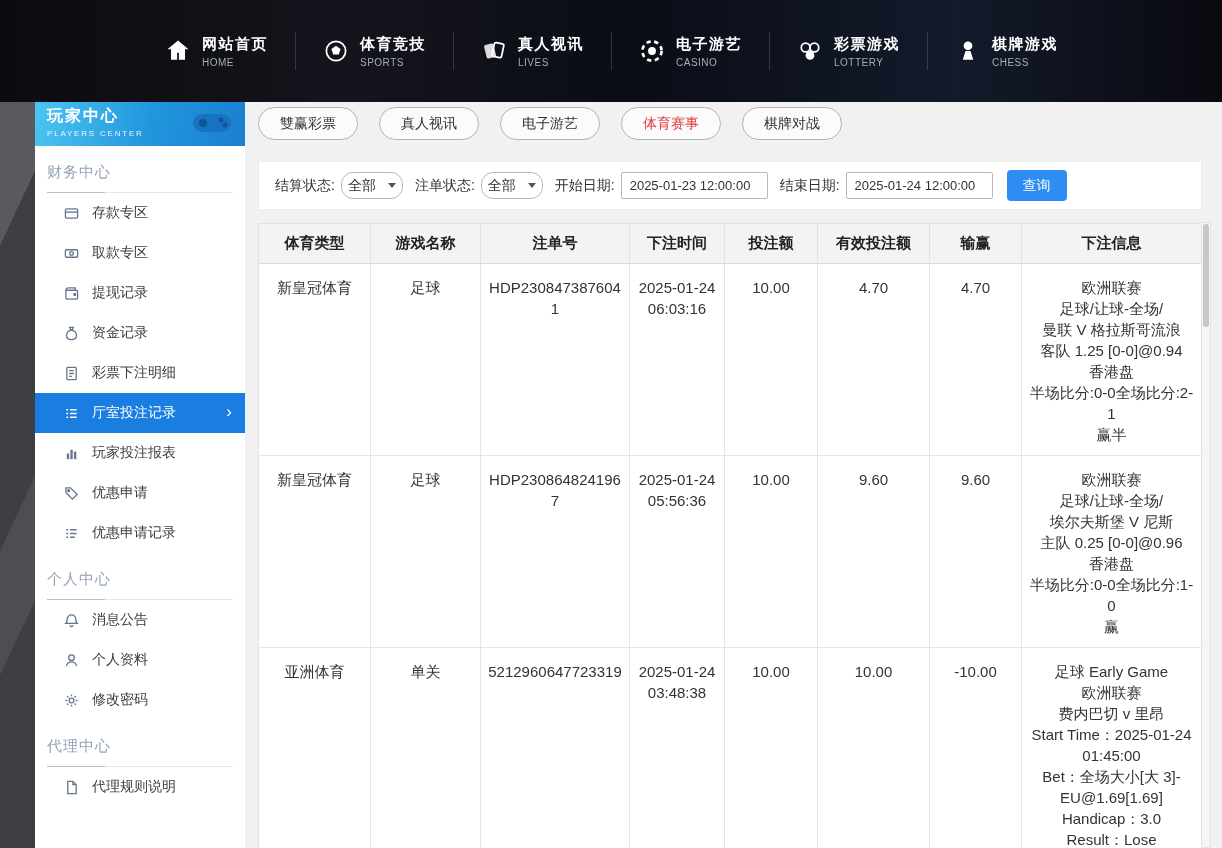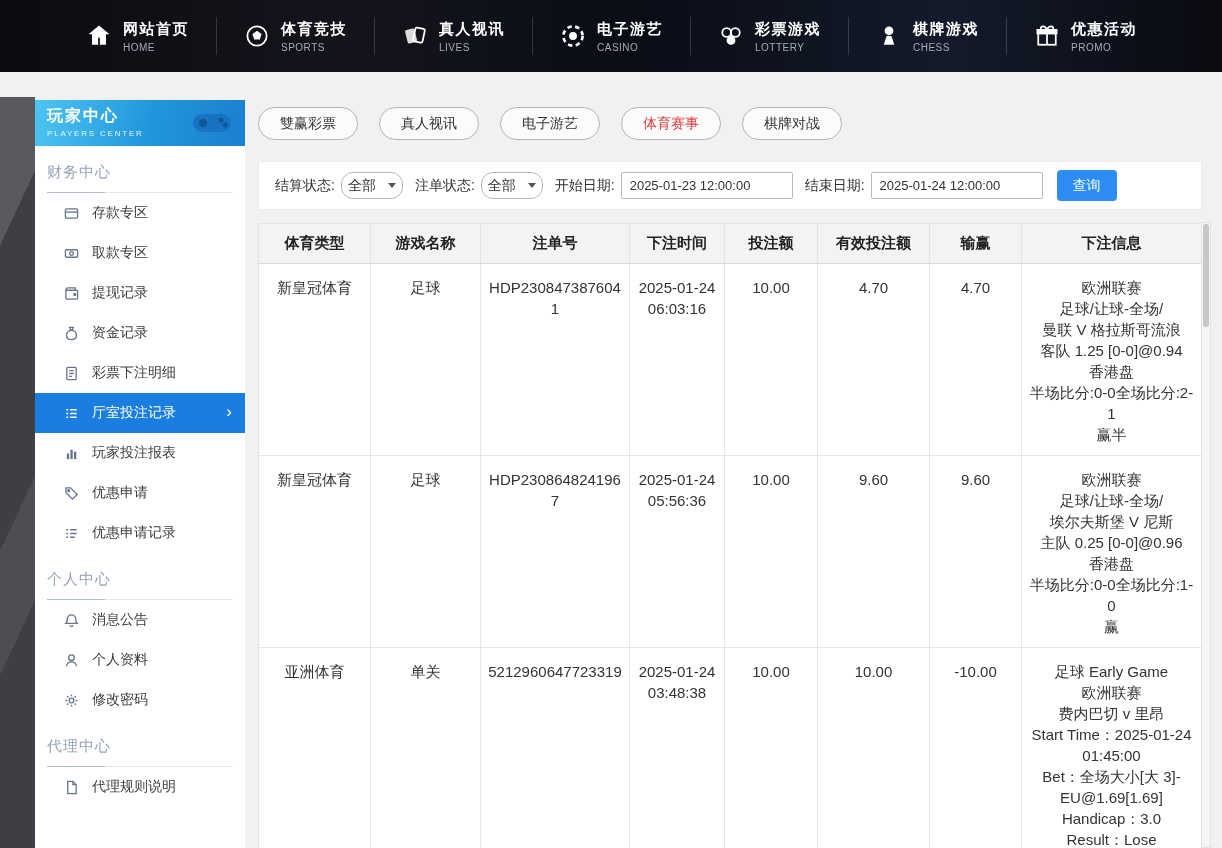--- a/index.html
+++ b/index.html
@@ -1,20 +1,20 @@
 <!DOCTYPE html>
 <html><head>
 <meta charset="utf-8">
 <style>
   * { margin:0; padding:0; box-sizing:border-box; }
   html,body { width:1222px; height:848px; overflow:hidden; }
   body { position:relative; background:#f1f1f1; font-family:"Liberation Sans","DejaVu Sans",sans-serif; }
 
   
-  .topnav { position:absolute; top:0; left:0; right:0; height:72px; z-index:5;
+  .topnav { position:absolute; top:0; left:0; right:0; height:102px; z-index:5;
     background:linear-gradient(90deg,#0b0b10 0%,#14141c 28%,#0a0d16 52%,#131a2a 78%,#0a0a10 100%);
     display:flex; align-items:center; justify-content:center; }
   .nav-item { display:flex; align-items:center; padding:0 27px; position:relative; cursor:pointer; text-decoration:none; }
   .nav-item + .nav-item::before { content:""; position:absolute; left:0; top:50%; transform:translateY(-50%);
     width:1px; height:38px; background:rgba(255,255,255,.16); }
   .nicon { display:flex; }
   .nicon svg { width:28px; height:28px; display:block; }
   .ntext { display:flex; flex-direction:column; margin-left:10px; }
   .ntext .zh { color:#fff; font-size:15px; font-weight:bold; letter-spacing:1.5px; }
   .ntext .en { color:#a7adb5; font-size:10px; margin-top:3px; letter-spacing:.5px; }
@@ -48,21 +48,21 @@
   .tab { height:33px; padding:0 21px; border:1px solid #b3b3b3; border-radius:17px; background:#fbfbfb;
     font-size:14px; color:#333; cursor:pointer; font-family:inherit; }
   .tab.active { color:#e23a3a; }
 
   .filterbar { margin-top:21px; background:#fff; height:49px; display:flex; align-items:center;
     padding:0 16px; font-size:14px; color:#333; border:1px solid #ececec; }
   .flabel { margin-right:6px; }
   .select { width:62px; height:27px; border:1px solid #b8b8b8; border-radius:12px; background:#fff;
     display:flex; align-items:center; justify-content:space-between; padding:0 6px; cursor:pointer; margin-right:12px; }
   .select .arrow { width:0; height:0; border-left:4px solid transparent; border-right:4px solid transparent; border-top:5px solid #555; }
-  .dateinput { width:172px; height:27px; border:1px solid #b8b8b8; border-radius:2px; padding:0 8px;
+  .dateinput { width:147px; height:27px; border:1px solid #b8b8b8; border-radius:2px; padding:0 8px;
     font-size:13px; color:#333; font-family:inherit; margin-right:12px; background:#fff; }
   .search-btn { width:60px; height:31px; background:#2e8df2; color:#fff; border:none; border-radius:4px;
     font-size:14px; cursor:pointer; margin-left:2px; font-family:inherit; }
 
   
   .tbl { margin-top:13px; background:#fff; border:1px solid #e2e2e2; border-bottom:none; }
   .tr { display:grid; grid-template-columns:112px 110px 149px 95px 93px 112px 92px 1fr; }
   .th { background:#f3f3f3; height:40px; display:flex; align-items:center; justify-content:center;
     font-weight:bold; font-size:15px; color:#222; border-right:1px solid #e2e2e2; border-bottom:1px solid #d9d9d9; }
   .th:last-child { border-right:none; }
@@ -145,34 +145,20 @@
   <a class="nav-item">
     <span class="nicon">
         <svg viewBox="0 0 32 32" fill="#fff">
           <circle cx="16" cy="10" r="5"></circle>
           <path d="M10 26h12l-3.2-10h-5.6z"></path>
         </svg>
       </span>
     <span class="ntext">
         <span class="zh">棋牌游戏</span>
         <span class="en">CHESS</span>
-      </span>
-  </a>
-  <a class="nav-item">
-    <span class="nicon">
-        <svg viewBox="0 0 32 32" fill="none" stroke="#fff" stroke-width="2">
-          <rect x="6" y="13" width="20" height="13"></rect>
-          <line x1="16" y1="13" x2="16" y2="26"></line>
-          <rect x="5" y="9" width="22" height="4" fill="#fff"></rect>
-          <path d="M16 9c-2-5-8-5-7-1m7 1c2-5 8-5 7-1"></path>
-        </svg>
-      </span>
-    <span class="ntext">
-        <span class="zh">优惠活动</span>
-        <span class="en">PROMO</span>
       </span>
   </a>
 </header>
 
 <div class="left-band"></div>
 
 <aside class="sidebar">
   <div class="sidebar-head">
     <div>
       <div class="s-title">玩家中心</div>

